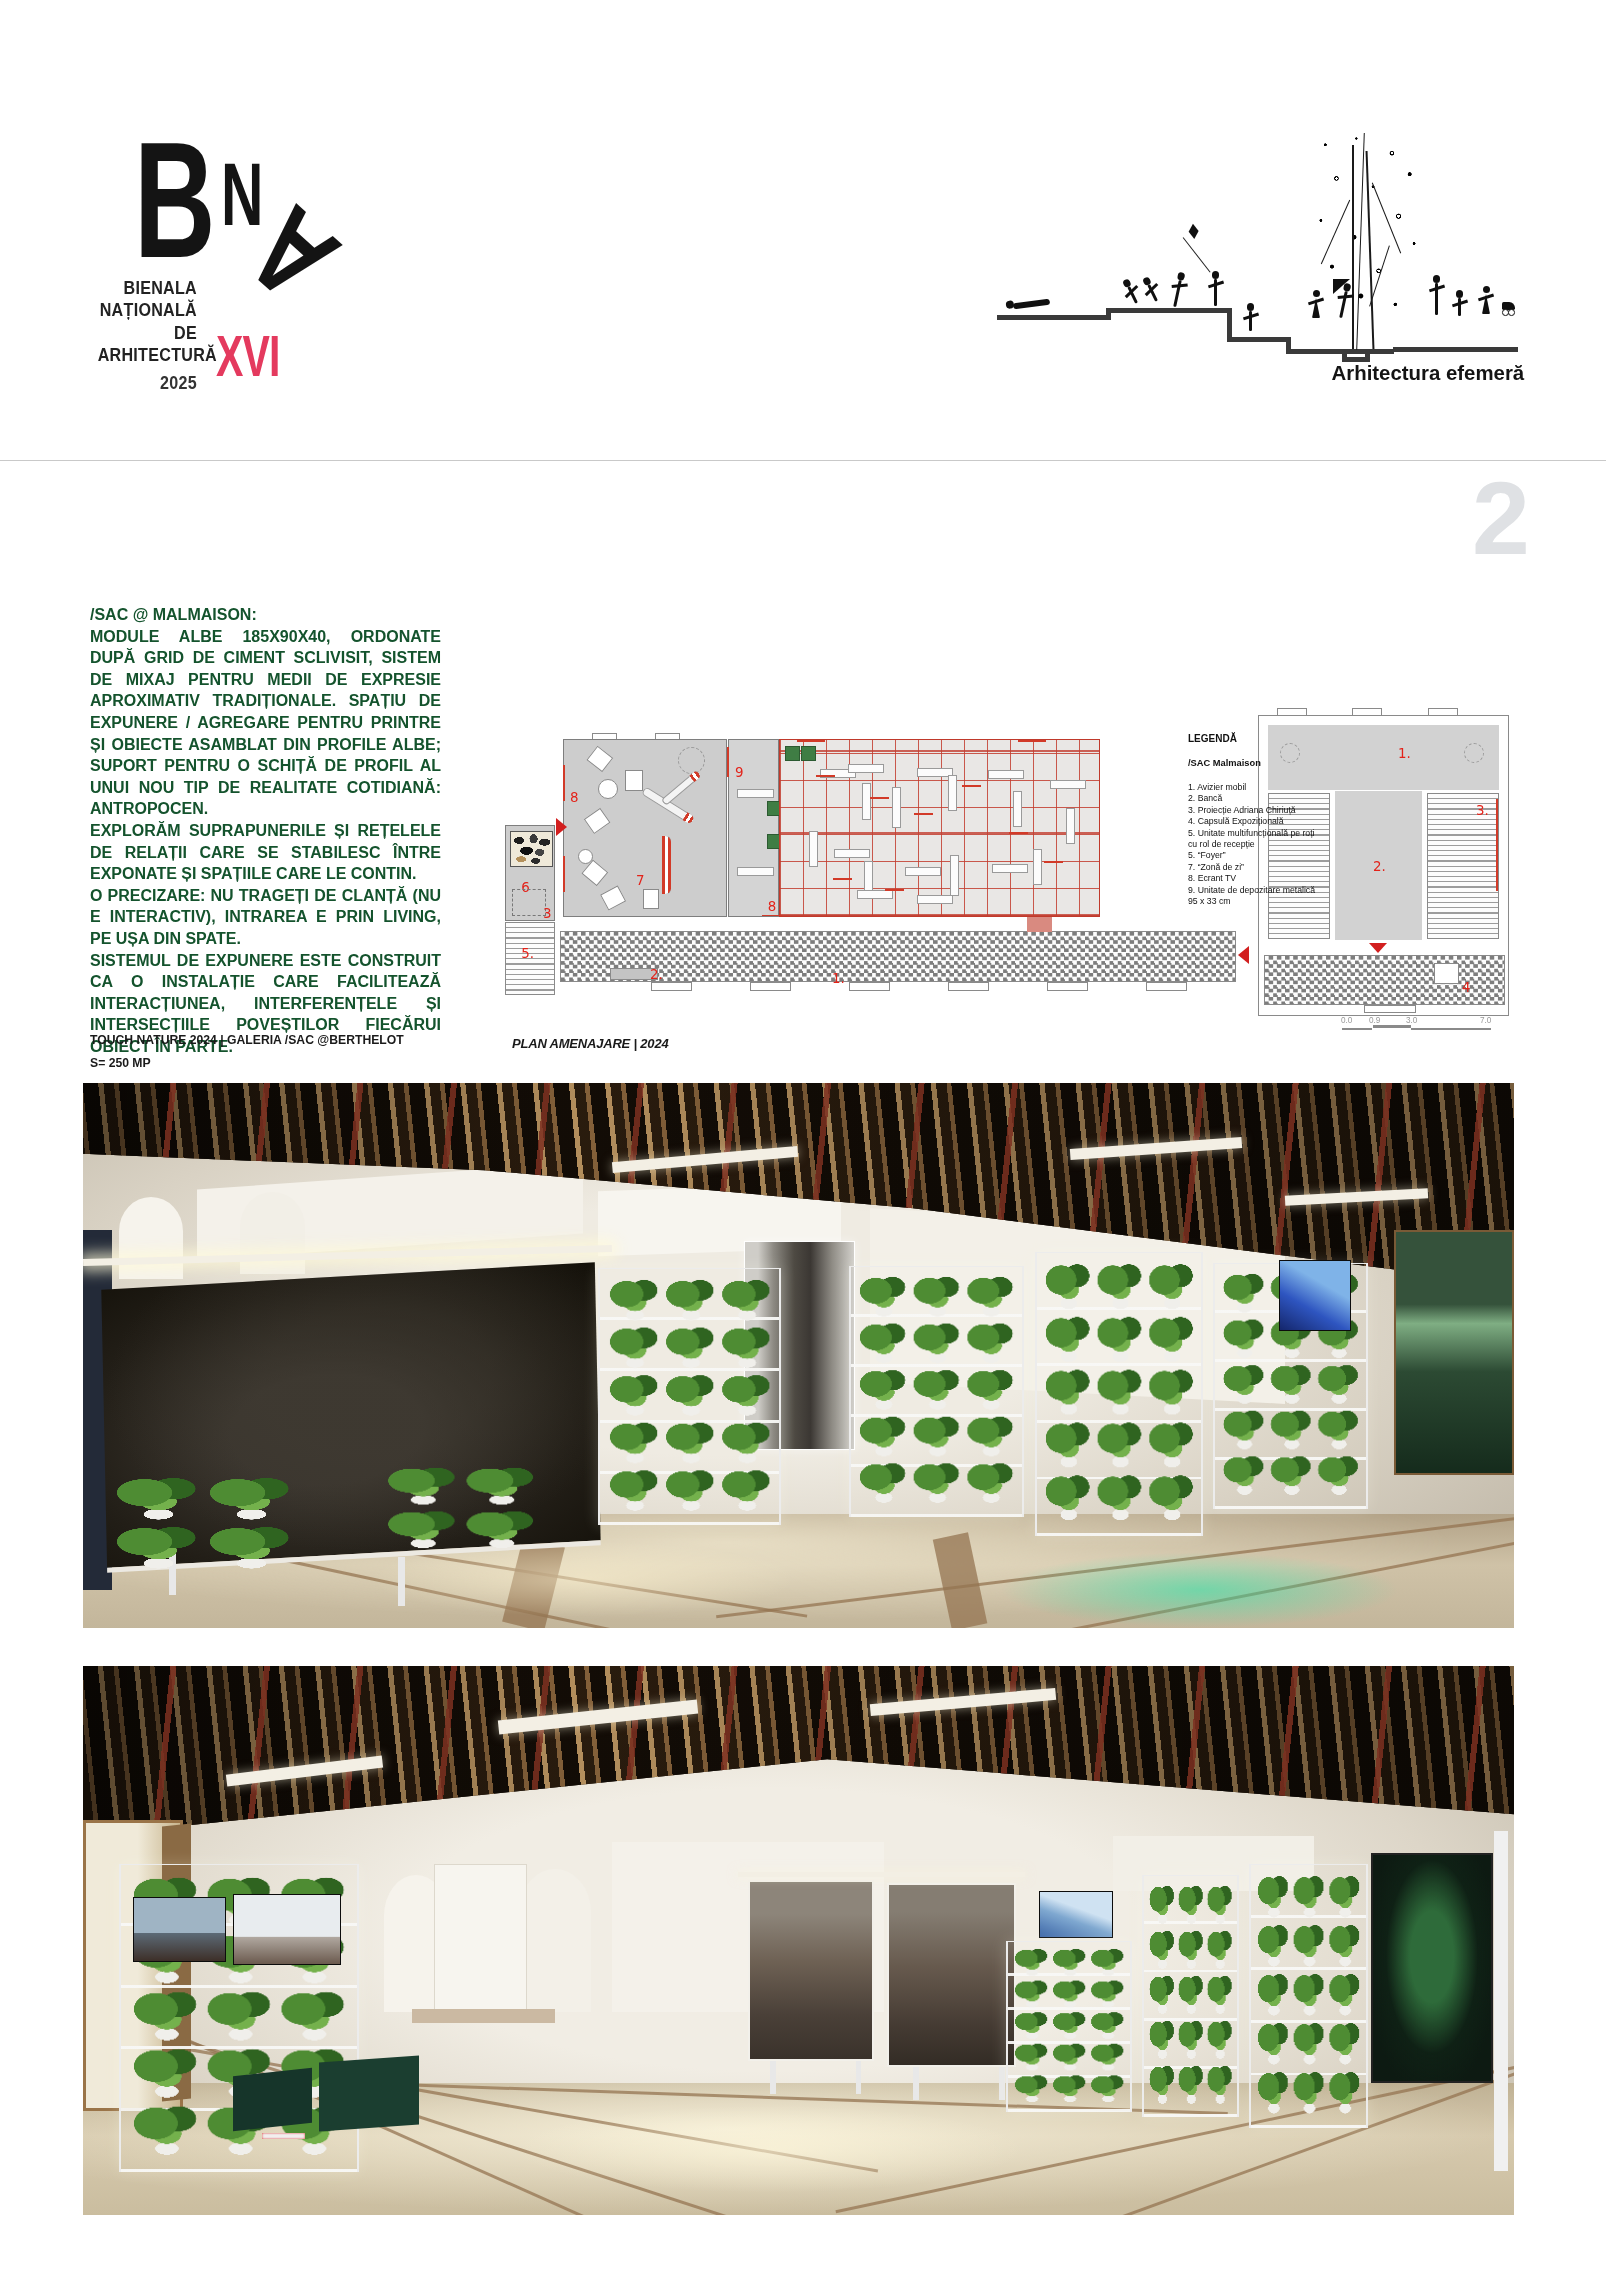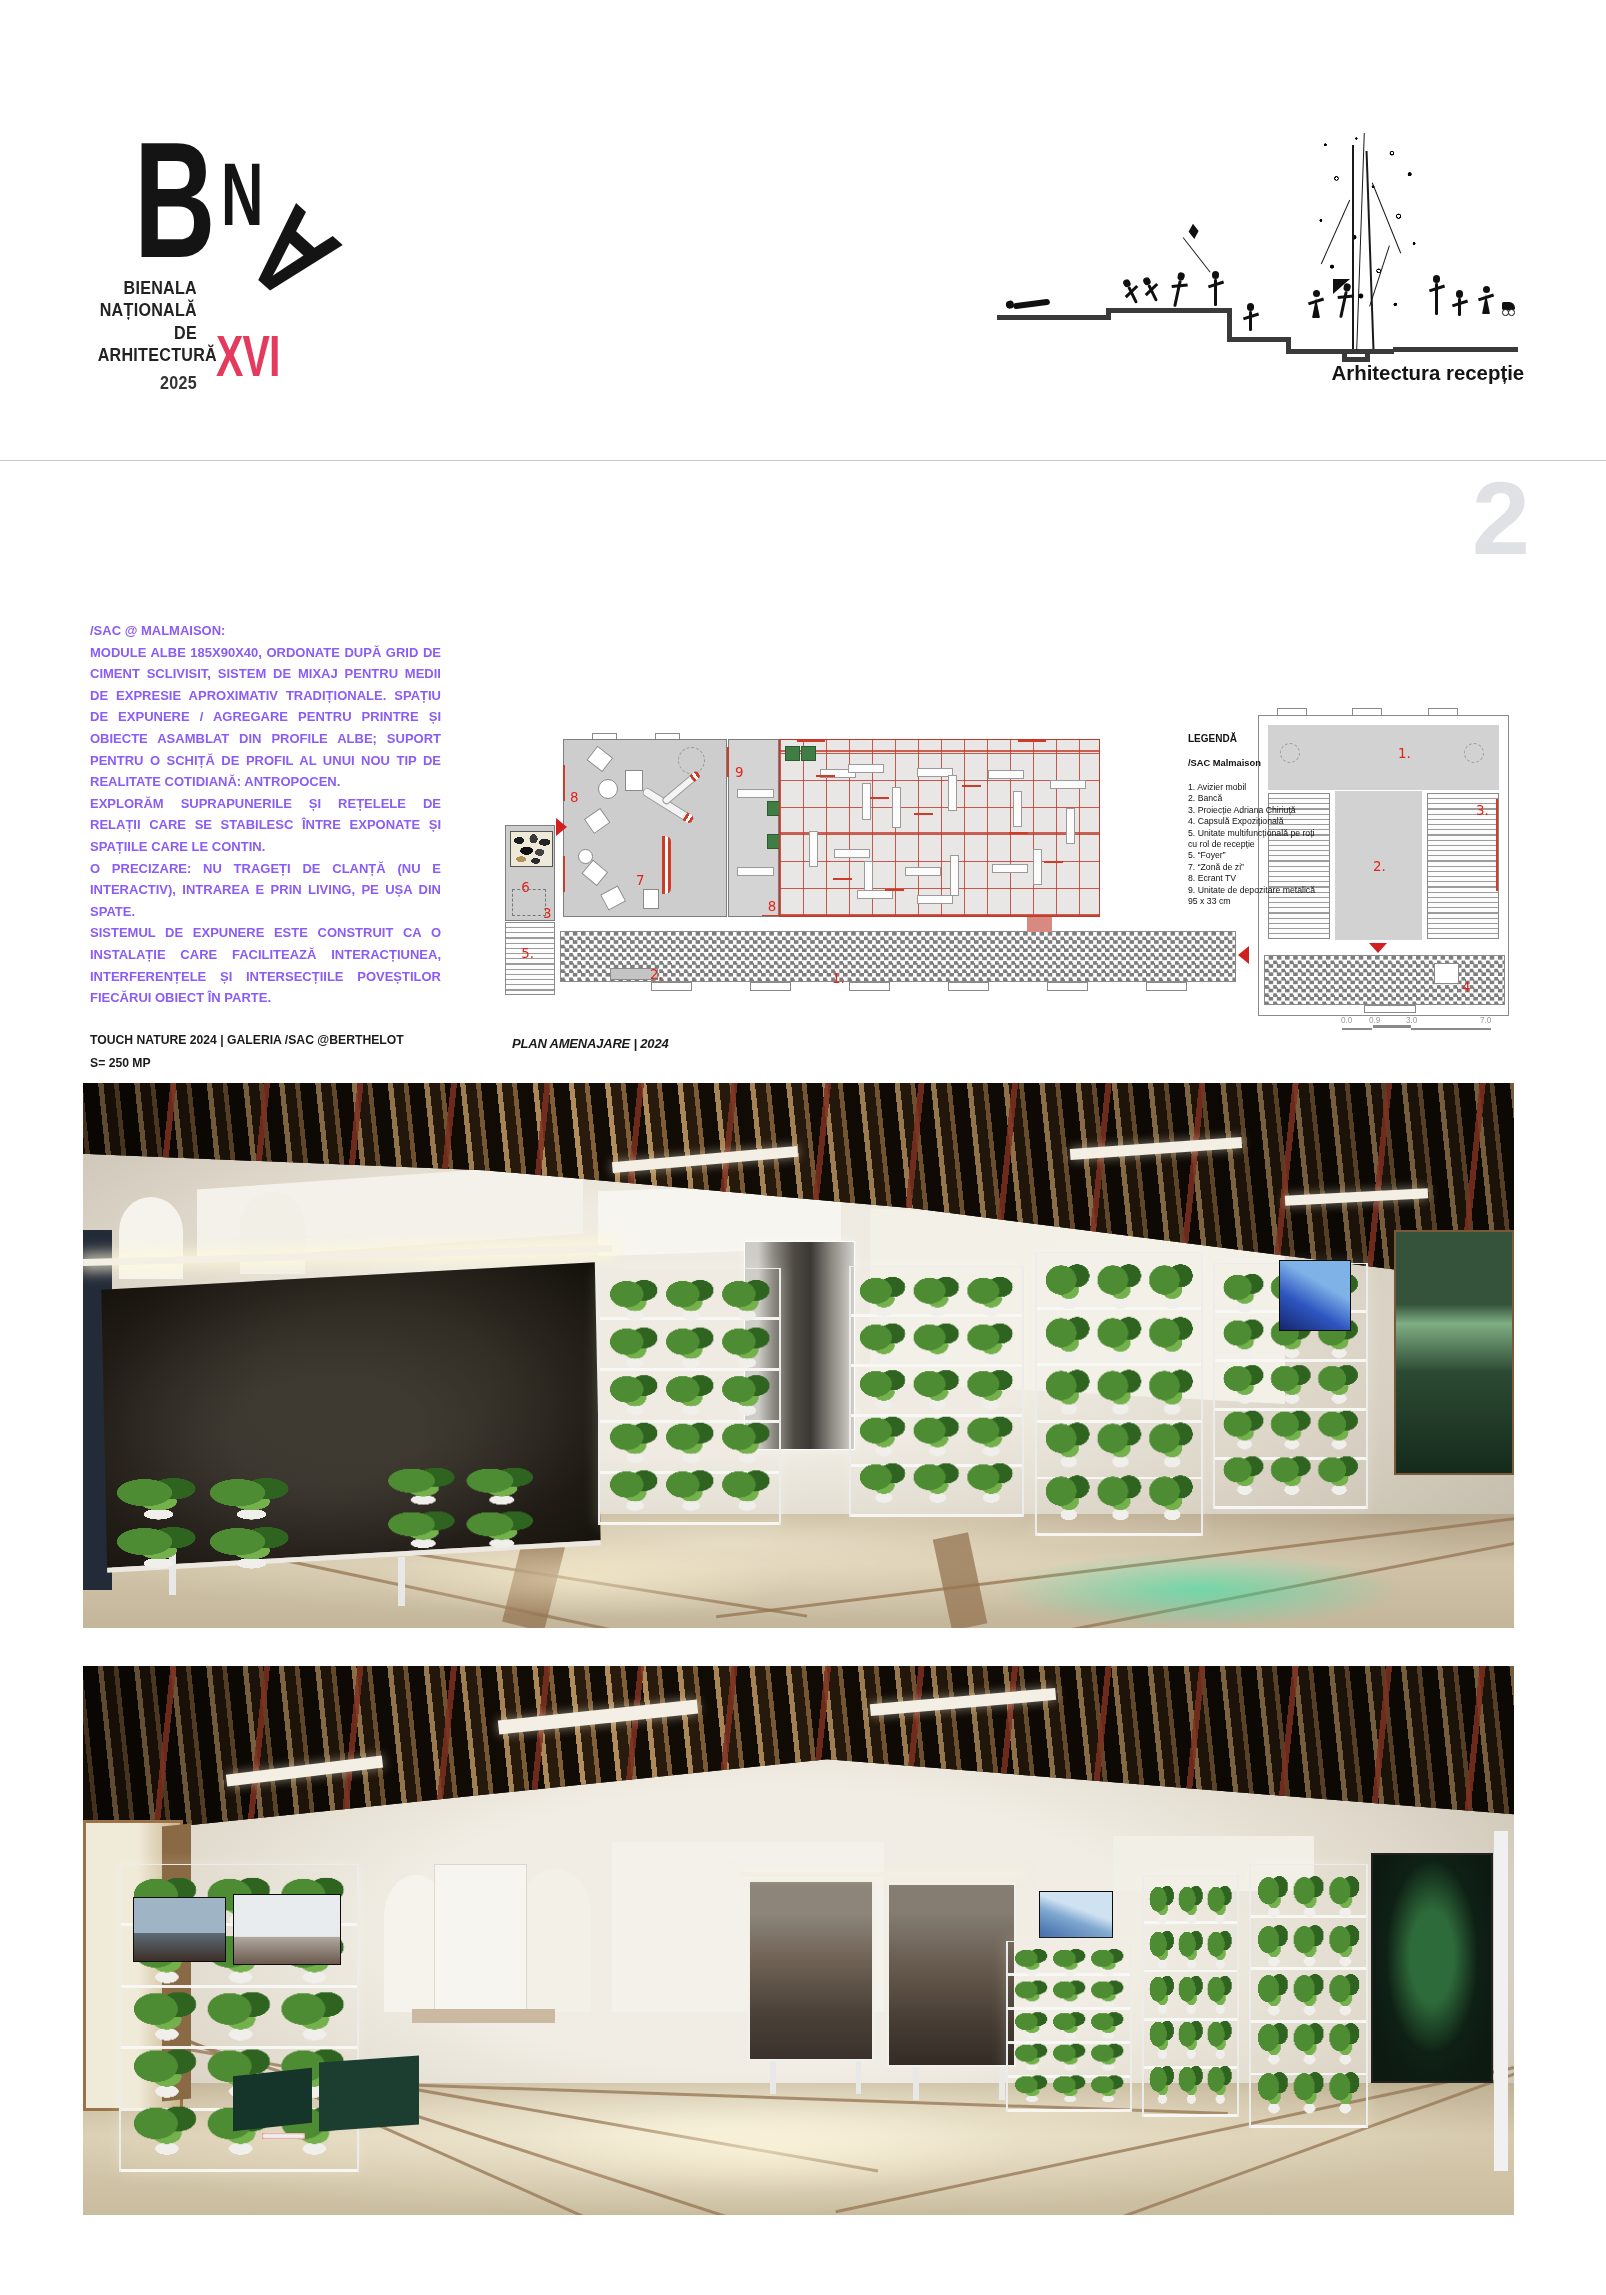--- a/index.html
+++ b/index.html
@@ -59,22 +59,22 @@
       radial-gradient(circle at 60% 68%,transparent 0 1.2px,#000 1.2px 2px,transparent 2.6px),
       radial-gradient(circle at 44% 80%,#000 0 2px,transparent 2.9px),
       radial-gradient(circle at 75% 84%,#000 0 1.5px,transparent 2px);}
   .theme{position:absolute;right:5.8px;top:252px;font-size:20.4px;font-weight:700;color:#141414;}
 
   
   .rule{position:absolute;left:0;top:460px;width:1607px;height:1.2px;background:#c9c9c9;}
   .pnum{position:absolute;left:1472px;top:466px;font-size:104px;font-weight:700;line-height:1;}
 
   
-  .desc{position:absolute;left:90px;top:620px;width:351px;font-size:13px;font-weight:700;
-        line-height:21.6px;text-align:justify;-moz-text-align-last:left;text-align-last:left;color:#8b5cf6;}
+  .desc{position:absolute;left:90px;top:604px;width:351px;font-size:16px;font-weight:700;
+        line-height:21.6px;text-align:justify;-moz-text-align-last:left;text-align-last:left;color:#14532d;}
   .desc p{margin:0;}
   .cap1{position:absolute;left:90px;top:1033px;font-size:12.2px;font-weight:700;}
   .cap2{position:absolute;left:90px;top:1056px;font-size:12.2px;font-weight:700;}
   .plancap{position:absolute;left:512px;top:1036px;font-size:13px;font-weight:700;letter-spacing:-0.2px;font-style:italic;}
 
   
   .plan{position:absolute;left:505px;top:714px;width:1011px;height:320px;font-weight:400;}
   .room{position:absolute;background:#cdcdcd;border:1.2px solid #7e7e7e;box-sizing:border-box;}
   .bump{position:absolute;background:#fff;border:1.2px solid #8a8a8a;box-sizing:border-box;}
   .rlbl{position:absolute;color:#e32219;font-size:13.4px;font-family:"DejaVu Sans",sans-serif;}
@@ -199,21 +199,21 @@
     <div class="fg lean" style="left:191px;top:170px;"></div>
     <div class="fg" style="left:229px;top:169px;"></div>
     <div class="fg" style="left:264px;top:201px;height:20px;"></div>
     <div class="fg skirt" style="left:327px;top:188px;"></div>
     <div class="flag" style="left:348px;top:169px;"></div>
     <div class="fg lean" style="left:357px;top:181px;"></div>
     <div class="fg" style="left:450px;top:173px;height:31.5px;"></div>
     <div class="fg" style="left:473px;top:188px;height:17.5px;"></div>
     <div class="fg skirt" style="left:497px;top:184px;"></div>
     <div class="pram" style="left:517px;top:192px;"></div>
-    <div class="theme">Arhitectura recepție</div>
+    <div class="theme">Arhitectura efemeră</div>
   </div>
 
   <div class="rule"></div>
   <div class="pnum" style="color:#dfe1e4">2</div>
 
   <div class="desc">
     <p>/SAC @ MALMAISON:</p>
     <p>MODULE ALBE 185X90X40, ORDONATE DUPĂ GRID DE CIMENT SCLIVISIT, SISTEM DE MIXAJ PENTRU MEDII DE EXPRESIE APROXIMATIV TRADIȚIONALE. SPAȚIU DE EXPUNERE / AGREGARE PENTRU PRINTRE ȘI OBIECTE ASAMBLAT DIN PROFILE ALBE; SUPORT PENTRU O SCHIȚĂ DE PROFIL AL UNUI NOU TIP DE REALITATE COTIDIANĂ: ANTROPOCEN.</p>
     <p>EXPLORĂM SUPRAPUNERILE ȘI REȚELELE DE RELAȚII CARE SE STABILESC ÎNTRE EXPONATE ȘI SPAȚIILE CARE LE CONTIN.</p>
     <p>O PRECIZARE: NU TRAGEȚI DE CLANȚĂ (NU E INTERACTIV), INTRAREA E PRIN LIVING, PE UȘA DIN SPATE.</p>

